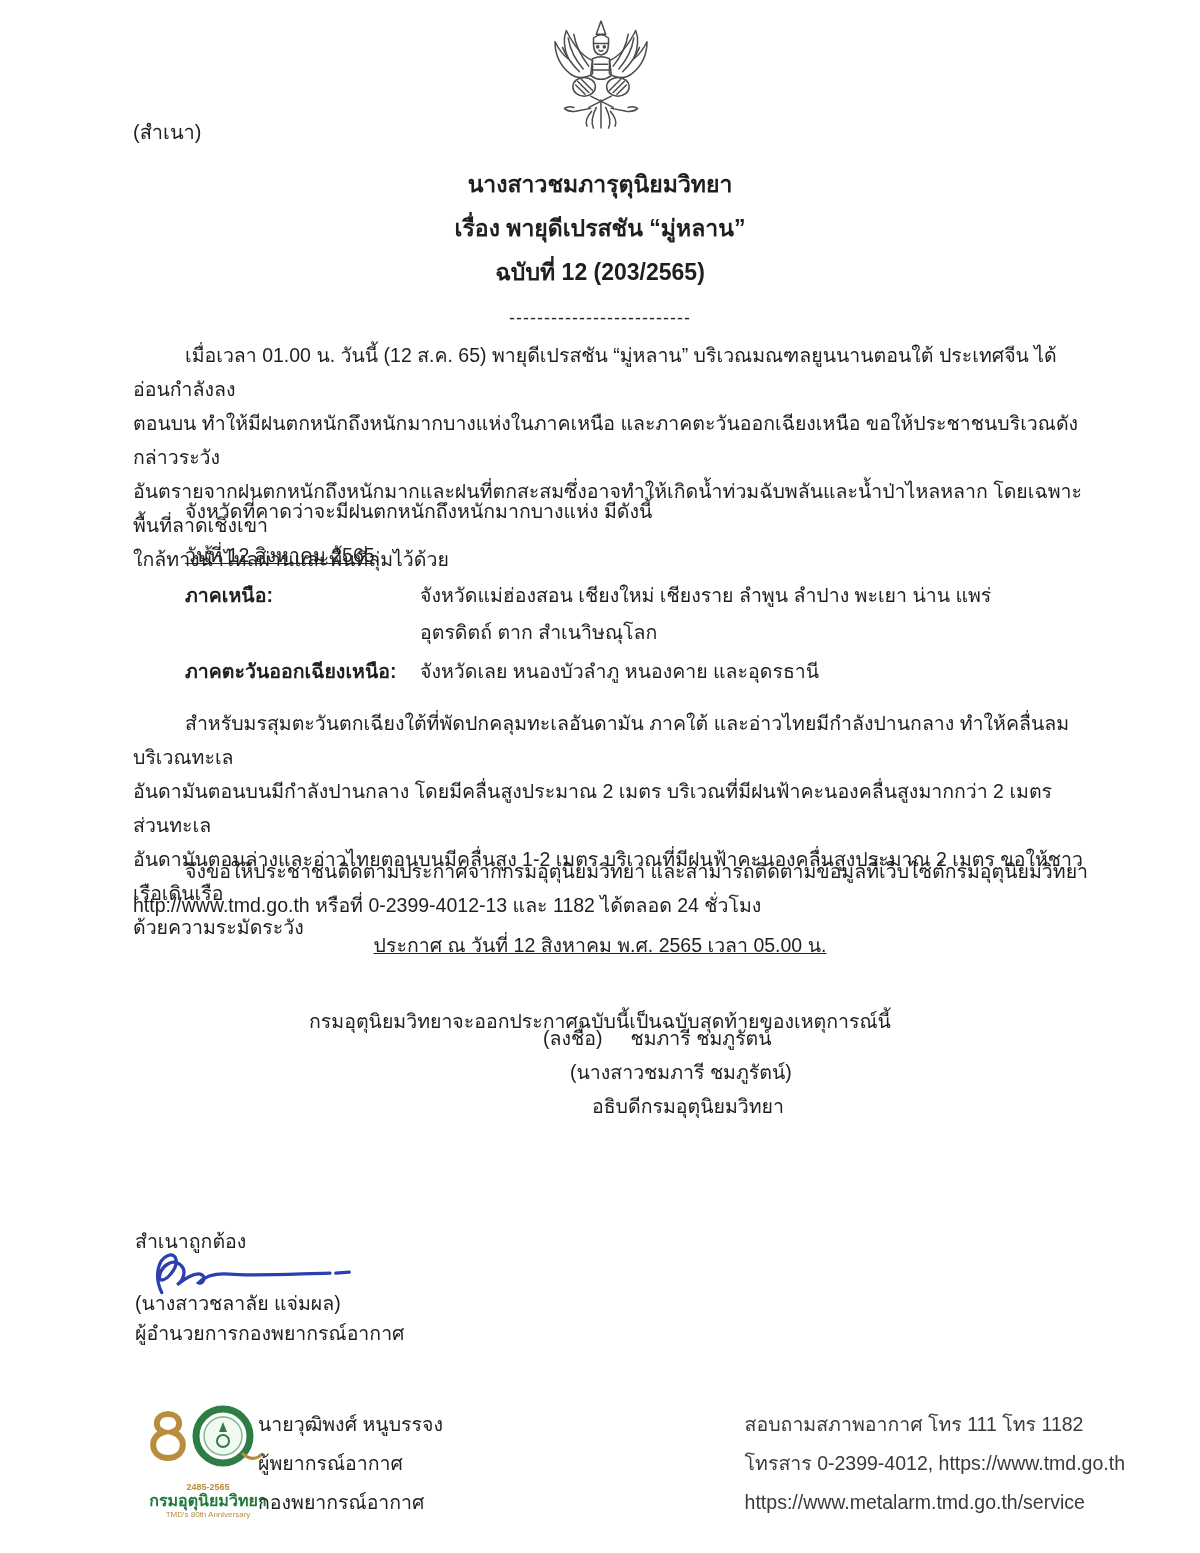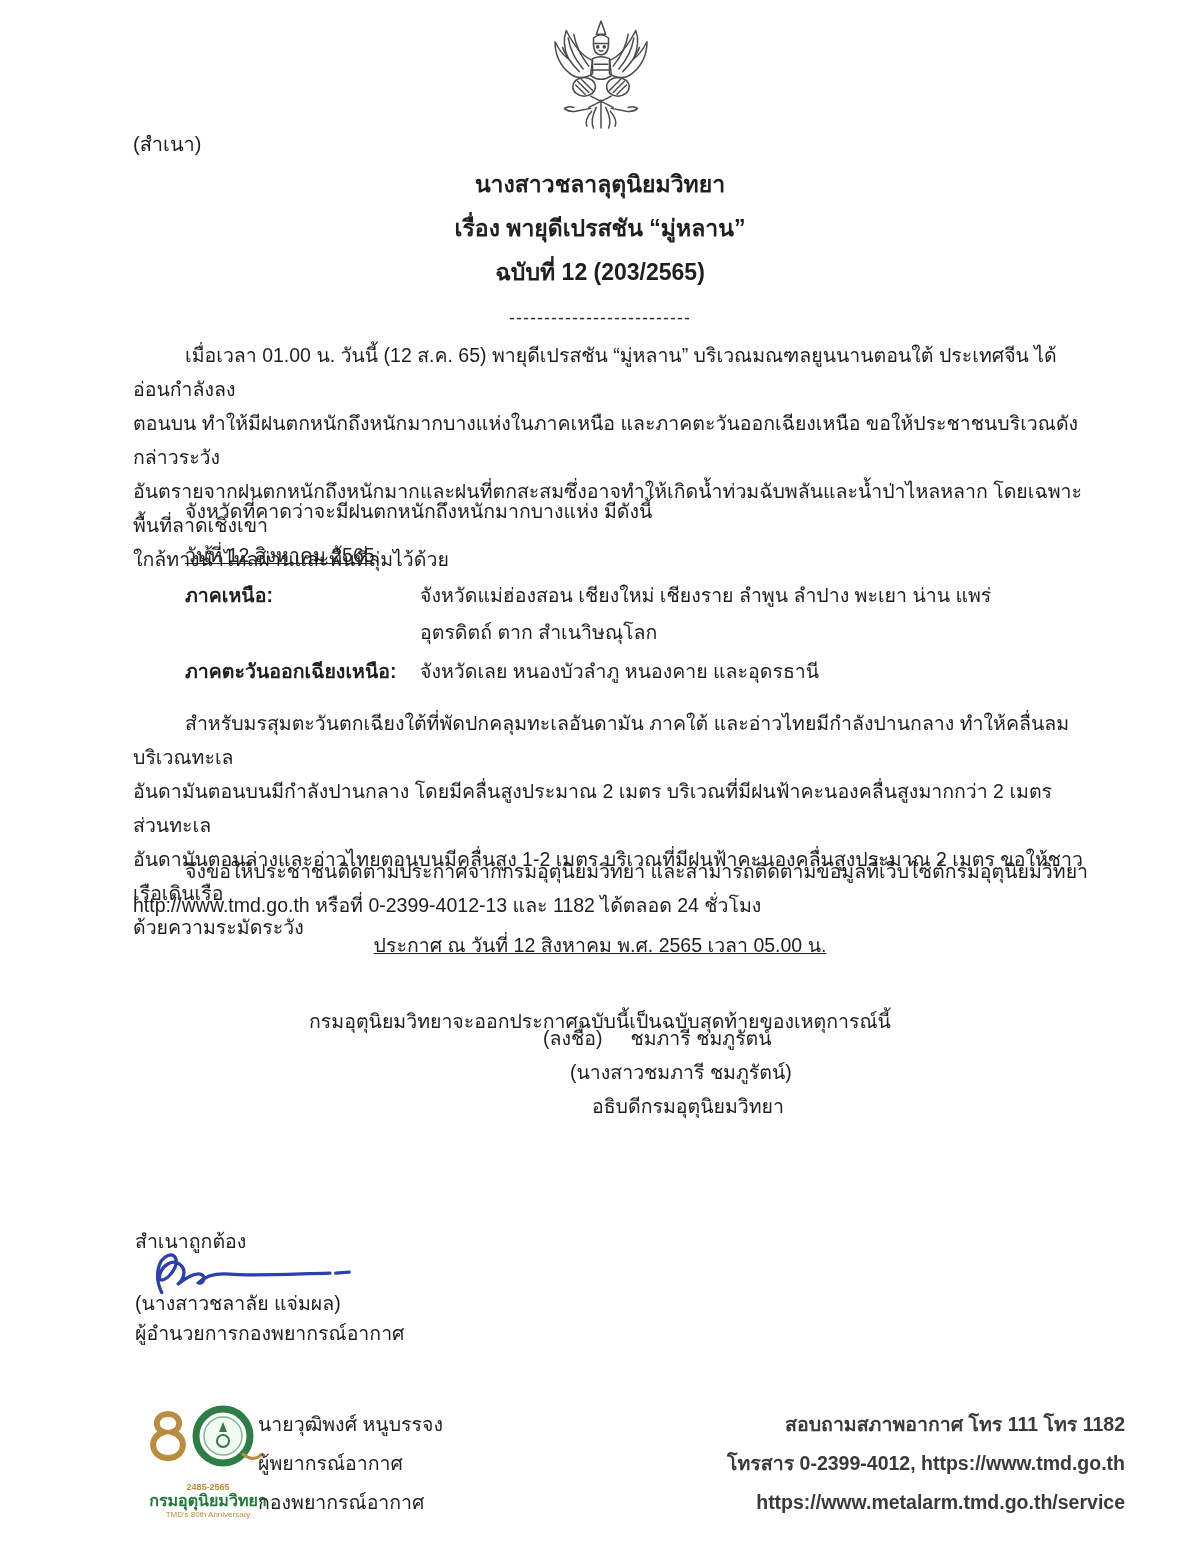--- a/index.html
+++ b/index.html
@@ -7,21 +7,21 @@
     position: relative;
     width: 1200px;
     height: 1553px;
     margin: 0 auto;
     background: #ffffff;
     font-family: "Liberation Sans", sans-serif;
     color: #1f1f1f;
     overflow: hidden;
   }
   .emblem { position: absolute; left: 540px; top: 16px; }
-  .copy-label { position: absolute; left: 133px; top: 128px; font-size: 20px; }
+  .copy-label { position: absolute; left: 133px; top: 116px; font-size: 20px; }
   .title-block { position: absolute; left: 0; right: 0; top: 162px; text-align: center; }
   .title-line { font-size: 23px; font-weight: bold; line-height: 44px; }
   .divider { font-size: 18px; letter-spacing: 1px; color: #2a2a2a; margin-top: 14px; }
   .body-text { font-size: 19.5px; line-height: 34px; }
   .para { position: absolute; left: 133px; right: 112px; }
   .p1 { top: 338px; }
   .p2 { top: 494px; }
   .indent { text-indent: 52px; }
   .date-heading {
     position: absolute; left: 185px; top: 540px;
@@ -44,21 +44,21 @@
   .sig-block div { font-size: 19.5px; line-height: 33px; }
   .cert-block { position: absolute; left: 135px; top: 1226px; }
   .cert-block .cert-line { font-size: 19.5px; line-height: 30px; }
   .handwritten-sig { position: absolute; left: 8px; top: 22px; }
   .cert-name { margin-top: 32px; }
   .footer-logo { position: absolute; left: 138px; top: 1402px; width: 140px; text-align: center; }
   .logo-years { font-size: 9px; color: #b98d3e; font-weight: bold; line-height: 10px; margin-top: -4px; }
   .logo-org { font-size: 16px; color: #1e7a3a; font-weight: bold; line-height: 18px; }
   .logo-anniv { font-size: 8px; color: #b98d3e; line-height: 10px; }
   .footer-officer { position: absolute; left: 258px; top: 1405px; font-size: 19.5px; line-height: 39px; }
-  .footer-contact { position: absolute; right: 75px; top: 1405px; text-align: right; font-size: 19.5px; line-height: 39px; color: #3a3a3a; font-weight: bold; }
+  .footer-contact { position: absolute; right: 75px; top: 1405px; text-align: left; font-size: 19.5px; line-height: 39px; color: #3a3a3a; }
 </style>
 </head>
 <body>
 
 <div class="page">
 
   <div class="emblem">
     <svg viewBox="0 0 130 125" width="122" height="120" aria-hidden="true">
       <g fill="none" stroke="#4b4b4b" stroke-width="1.6" stroke-linecap="round" stroke-linejoin="round">
         <path d="M65 4 L60 18 L70 18 Z"></path>
@@ -84,21 +84,21 @@
         <path d="M54 84 L78 96 M76 84 L52 96"></path>
         <path d="M36 96 Q30 94 26 97 Q30 101 38 100 L54 97 M94 96 Q100 94 104 97 Q100 101 92 100 L76 97"></path>
         <path d="M65 88 L65 118 M60 96 C56 104 54 112 57 118 M70 96 C74 104 76 112 73 118 M55 100 C50 106 48 112 50 116 M75 100 C80 106 82 112 80 116"></path>
       </g>
     </svg>
   </div>
 
   <div class="copy-label">(สำเนา)</div>
 
   <div class="title-block">
-    <div class="title-line">นางสาวชลาลุตุนิยมวิทยา</div>
+    <div class="title-line">นางสาวชมภารุตุนิยมวิทยา</div>
     <div class="title-line">เรื่อง พายุดีเปรสชัน “มู่หลาน”</div>
     <div class="title-line">ฉบับที่ 12 (203/2565)</div>
     <div class="divider">--------------------------</div>
   </div>
 
   <div class="para p1 body-text">
     <div class="indent">เมื่อเวลา 01.00 น. วันนี้ (12 ส.ค. 65) พายุดีเปรสชัน “มู่หลาน” บริเวณมณฑลยูนนานตอนใต้ ประเทศจีน ได้อ่อนกำลังลง</div>
     <div>ตอนบน ทำให้มีฝนตกหนักถึงหนักมากบางแห่งในภาคเหนือ และภาคตะวันออกเฉียงเหนือ ขอให้ประชาชนบริเวณดังกล่าวระวัง</div>
     <div>อันตรายจากฝนตกหนักถึงหนักมากและฝนที่ตกสะสมซึ่งอาจทำให้เกิดน้ำท่วมฉับพลันและน้ำป่าไหลหลาก โดยเฉพาะพื้นที่ลาดเชิงเขา</div>
     <div>ใกล้ทางน้ำไหลผ่านและพื้นที่ลุ่มไว้ด้วย</div>

